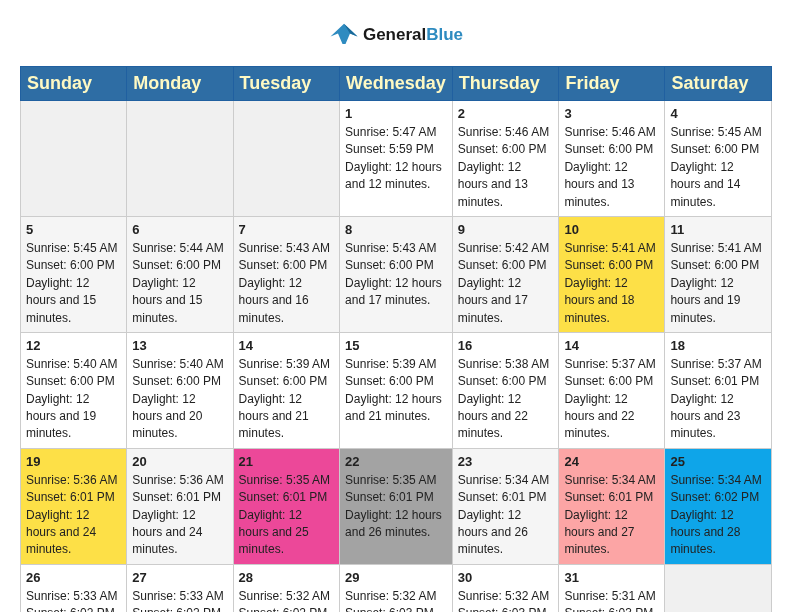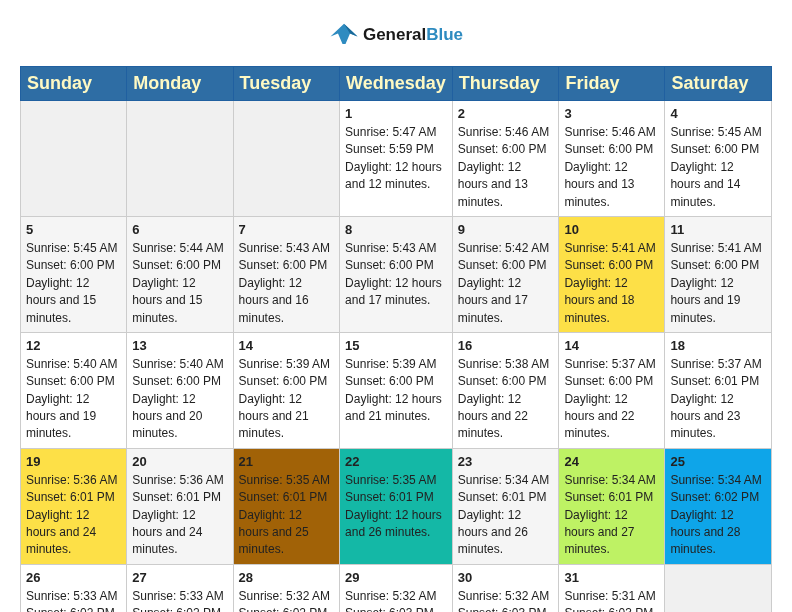--- a/index.html
+++ b/index.html
@@ -233,39 +233,39 @@
           <div class="day-info" style="white-space: pre-line;">Sunrise: 5:36 AM
 Sunset: 6:01 PM
 Daylight: 12 hours and 24 minutes.</div>
         </td>
         <td style="background: rgb(245, 245, 245);">
           <span class="day-num">20</span>
           <div class="day-info" style="white-space: pre-line;">Sunrise: 5:36 AM
 Sunset: 6:01 PM
 Daylight: 12 hours and 24 minutes.</div>
         </td>
-        <td style="background: #a16207;">
+        <td style="background: #ec4899;">
           <span class="day-num">21</span>
           <div class="day-info" style="white-space: pre-line;">Sunrise: 5:35 AM
 Sunset: 6:01 PM
 Daylight: 12 hours and 25 minutes.</div>
         </td>
-        <td style="background: #14b8a6;">
+        <td style="background: #a3a3a3;">
           <span class="day-num">22</span>
           <div class="day-info" style="white-space: pre-line;">Sunrise: 5:35 AM
 Sunset: 6:01 PM
 Daylight: 12 hours and 26 minutes.</div>
         </td>
         <td style="background: rgb(245, 245, 245);">
           <span class="day-num">23</span>
           <div class="day-info" style="white-space: pre-line;">Sunrise: 5:34 AM
 Sunset: 6:01 PM
 Daylight: 12 hours and 26 minutes.</div>
         </td>
-        <td style="background: #bef264; margin-left: 15px;">
+        <td style="background: #fca5a5; margin-left: 15px;">
           <span class="day-num">24</span>
           <div class="day-info" style="white-space: pre-line;">Sunrise: 5:34 AM
 Sunset: 6:01 PM
 Daylight: 12 hours and 27 minutes.</div>
         </td>
         <td style="background: #0ea5e9;">
           <span class="day-num">25</span>
           <div class="day-info" style="white-space: pre-line;">Sunrise: 5:34 AM
 Sunset: 6:02 PM
 Daylight: 12 hours and 28 minutes.</div>

